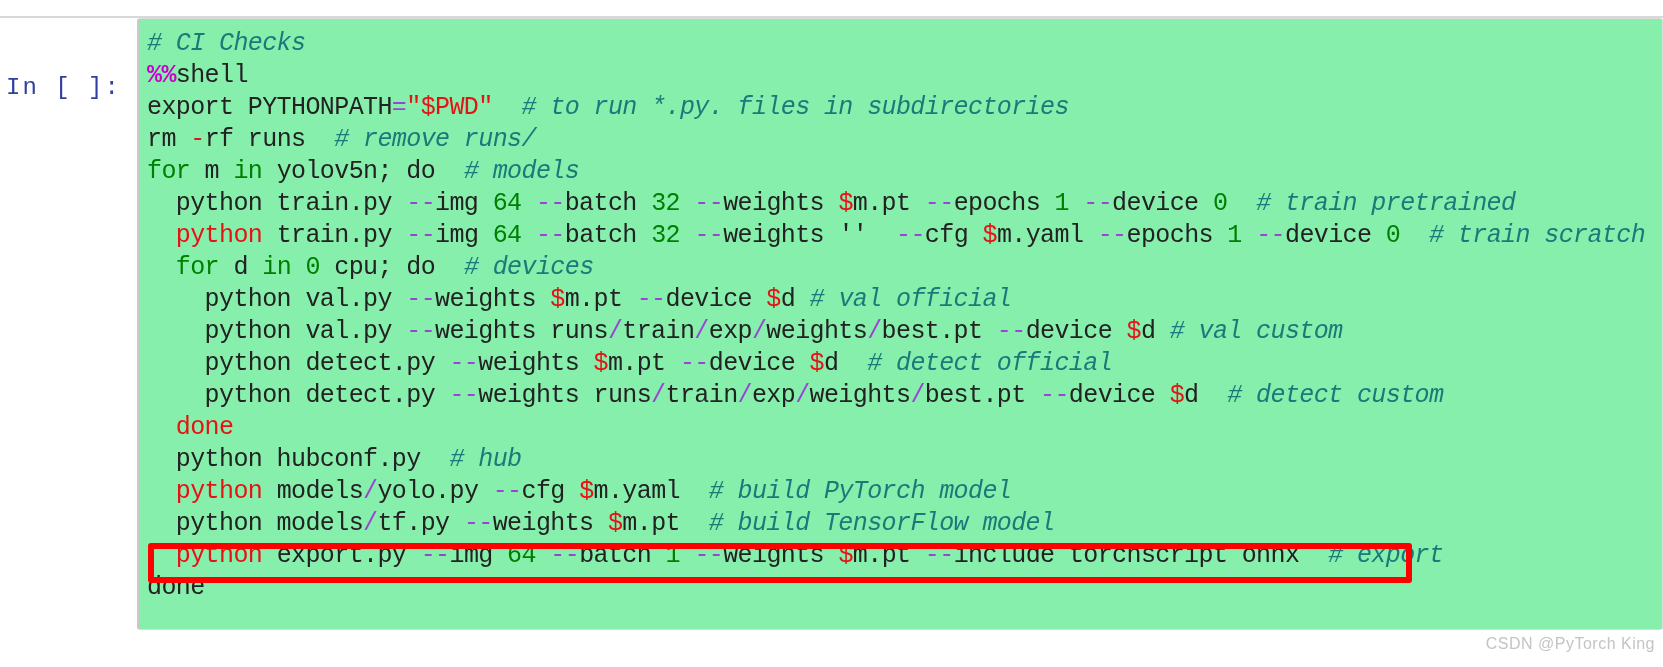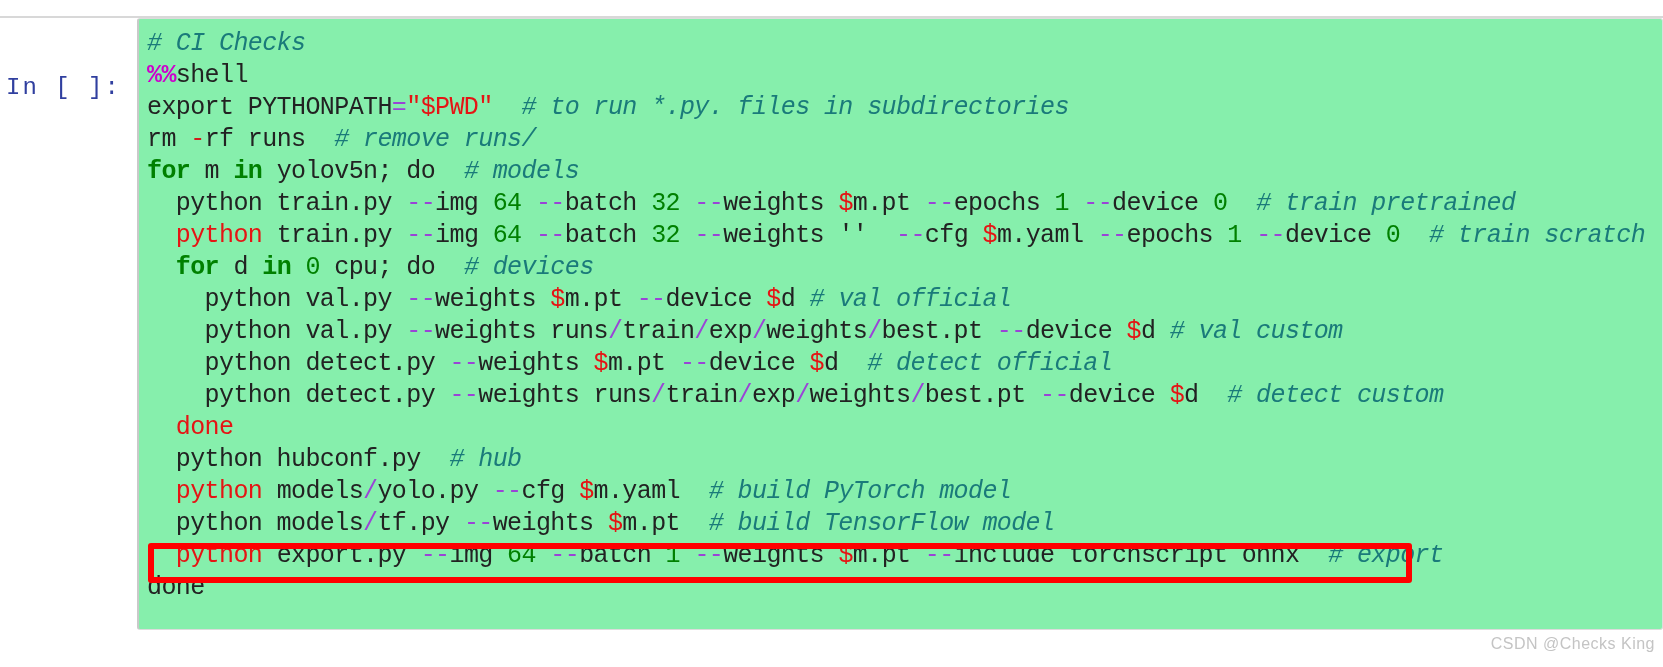--- a/index.html
+++ b/index.html
@@ -79,21 +79,21 @@
 
   .line {
     height: 32px;
     white-space: pre;
     position: relative;
   }
 
   
   .tok-comment   { color: #1a7a7a; font-style: italic; }
   .tok-magic     { color: #cc00cc; font-weight: bold; }
-  .tok-keyword   { color: #008000; font-weight: bold; }
+  .tok-keyword   { color: #008000; font-weight: normal; }
   .tok-number    { color: #008000; }
   .tok-flag      { color: #9a44d6; }
   .tok-slash     { color: #9a44d6; }
   .tok-var       { color: #e51414; margin-top: 12px; }
   .tok-red       { color: #e51414; margin-top: 16px; }
   .tok-op        { color: #d11a1a; }
   .tok-eq        { color: #9a44d6; }
   .tok-str       { color: #e51414; }
   .tok-plain     { color: #222222; }
   .tok-quote     { color: #222222; }
@@ -133,15 +133,15 @@
   <div class="top-rule"></div>
 
   <div class="prompt">In [ ]:</div>
 
   <div class="cell">
     <div class="code" id="code-body"><div class="line"><span class="tok-comment"># CI Checks</span></div><div class="line"><span class="tok-magic">%%</span><span class="tok-plain">shell</span></div><div class="line"><span class="tok-plain">export PYTHONPATH</span><span class="tok-eq">=</span><span class="tok-str">"</span><span class="tok-var">$PWD</span><span class="tok-str">"</span><span class="tok-plain">  </span><span class="tok-comment"># to run *.py. files in subdirectories</span></div><div class="line"><span class="tok-plain">rm </span><span class="tok-op">-</span><span class="tok-plain">rf runs  </span><span class="tok-comment"># remove runs/</span></div><div class="line"><span class="tok-keyword">for</span><span class="tok-plain"> m </span><span class="tok-keyword">in</span><span class="tok-plain"> yolov5n; do  </span><span class="tok-comment"># models</span></div><div class="line"><span class="tok-plain">  python train.py </span><span class="tok-flag">--</span><span class="tok-plain">img </span><span class="tok-number">64</span><span class="tok-plain"> </span><span class="tok-flag">--</span><span class="tok-plain">batch </span><span class="tok-number">32</span><span class="tok-plain"> </span><span class="tok-flag">--</span><span class="tok-plain">weights </span><span class="tok-var">$</span><span class="tok-plain">m.pt </span><span class="tok-flag">--</span><span class="tok-plain">epochs </span><span class="tok-number">1</span><span class="tok-plain"> </span><span class="tok-flag">--</span><span class="tok-plain">device </span><span class="tok-number">0</span><span class="tok-plain">  </span><span class="tok-comment"># train pretrained</span></div><div class="line"><span class="tok-plain">  </span><span class="tok-red">python</span><span class="tok-plain"> train.py </span><span class="tok-flag">--</span><span class="tok-plain">img </span><span class="tok-number">64</span><span class="tok-plain"> </span><span class="tok-flag">--</span><span class="tok-plain">batch </span><span class="tok-number">32</span><span class="tok-plain"> </span><span class="tok-flag">--</span><span class="tok-plain">weights </span><span class="tok-quote">''</span><span class="tok-plain">  </span><span class="tok-flag">--</span><span class="tok-plain">cfg </span><span class="tok-var">$</span><span class="tok-plain">m.yaml </span><span class="tok-flag">--</span><span class="tok-plain">epochs </span><span class="tok-number">1</span><span class="tok-plain"> </span><span class="tok-flag">--</span><span class="tok-plain">device </span><span class="tok-number">0</span><span class="tok-plain">  </span><span class="tok-comment"># train scratch</span></div><div class="line"><span class="tok-plain">  </span><span class="tok-keyword">for</span><span class="tok-plain"> d </span><span class="tok-keyword">in</span><span class="tok-plain"> </span><span class="tok-number">0</span><span class="tok-plain"> cpu; do  </span><span class="tok-comment"># devices</span></div><div class="line"><span class="tok-plain">    python val.py </span><span class="tok-flag">--</span><span class="tok-plain">weights </span><span class="tok-var">$</span><span class="tok-plain">m.pt </span><span class="tok-flag">--</span><span class="tok-plain">device </span><span class="tok-var">$</span><span class="tok-plain">d </span><span class="tok-comment"># val official</span></div><div class="line"><span class="tok-plain">    python val.py </span><span class="tok-flag">--</span><span class="tok-plain">weights runs</span><span class="tok-slash">/</span><span class="tok-plain">train</span><span class="tok-slash">/</span><span class="tok-plain">exp</span><span class="tok-slash">/</span><span class="tok-plain">weights</span><span class="tok-slash">/</span><span class="tok-plain">best.pt </span><span class="tok-flag">--</span><span class="tok-plain">device </span><span class="tok-var">$</span><span class="tok-plain">d </span><span class="tok-comment"># val custom</span></div><div class="line"><span class="tok-plain">    python detect.py </span><span class="tok-flag">--</span><span class="tok-plain">weights </span><span class="tok-var">$</span><span class="tok-plain">m.pt </span><span class="tok-flag">--</span><span class="tok-plain">device </span><span class="tok-var">$</span><span class="tok-plain">d  </span><span class="tok-comment"># detect official</span></div><div class="line"><span class="tok-plain">    python detect.py </span><span class="tok-flag">--</span><span class="tok-plain">weights runs</span><span class="tok-slash">/</span><span class="tok-plain">train</span><span class="tok-slash">/</span><span class="tok-plain">exp</span><span class="tok-slash">/</span><span class="tok-plain">weights</span><span class="tok-slash">/</span><span class="tok-plain">best.pt </span><span class="tok-flag">--</span><span class="tok-plain">device </span><span class="tok-var">$</span><span class="tok-plain">d  </span><span class="tok-comment"># detect custom</span></div><div class="line"><span class="tok-plain">  </span><span class="tok-red">done</span></div><div class="line"><span class="tok-plain">  python hubconf.py  </span><span class="tok-comment"># hub</span></div><div class="line"><span class="tok-plain">  </span><span class="tok-red">python</span><span class="tok-plain"> models</span><span class="tok-slash">/</span><span class="tok-plain">yolo.py </span><span class="tok-flag">--</span><span class="tok-plain">cfg </span><span class="tok-var">$</span><span class="tok-plain">m.yaml  </span><span class="tok-comment"># build PyTorch model</span></div><div class="line"><span class="tok-plain">  python models</span><span class="tok-slash">/</span><span class="tok-plain">tf.py </span><span class="tok-flag">--</span><span class="tok-plain">weights </span><span class="tok-var">$</span><span class="tok-plain">m.pt  </span><span class="tok-comment"># build TensorFlow model</span></div><div class="line"><span class="tok-plain">  </span><span class="tok-red">python</span><span class="tok-plain"> export.py </span><span class="tok-flag">--</span><span class="tok-plain">img </span><span class="tok-number">64</span><span class="tok-plain"> </span><span class="tok-flag">--</span><span class="tok-plain">batch </span><span class="tok-number">1</span><span class="tok-plain"> </span><span class="tok-flag">--</span><span class="tok-plain">weights </span><span class="tok-var">$</span><span class="tok-plain">m.pt </span><span class="tok-flag">--</span><span class="tok-plain">include torchscript onnx  </span><span class="tok-comment"># export</span></div><div class="line"><span class="tok-plain">done</span></div></div>
   </div>
 
   <div class="highlight-box"></div>
 
-  <div class="watermark">CSDN @Checks King</div>
+  <div class="watermark">CSDN @PyTorch King</div>
 
 </div>
 
 </body></html>

